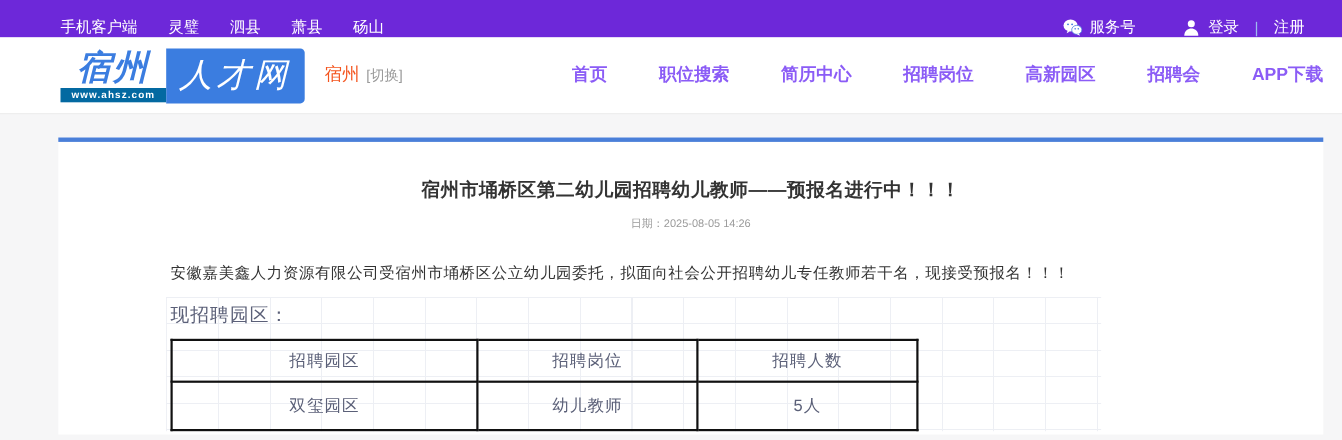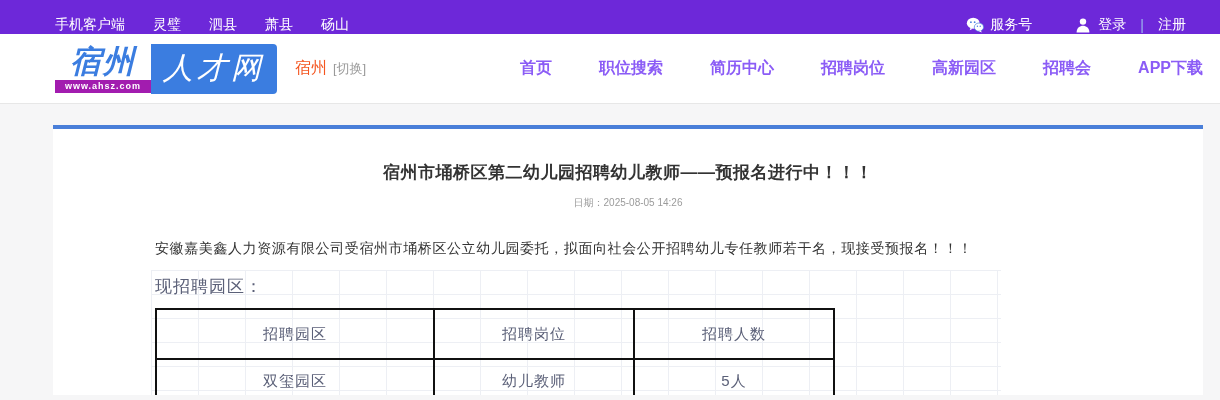--- a/index.html
+++ b/index.html
@@ -28,21 +28,21 @@
     height:70px; background:#fff; border-bottom:1px solid #e7e7e7;
     display:flex; align-items:center; padding:0 17px 0 55px;
   }
   .logo { display:flex; align-items:stretch; height:50px; cursor:pointer; }
   .logo-left { width:96px; background:#fff; position:relative; display:flex; flex-direction:column; }
   .logo-city {
     color:#3b7de0; font-weight:bold; font-style:italic;
     font-size:31px; line-height:36px; letter-spacing:2px; text-align:center;
   }
   .logo-url {
-    background:#a21caf; color:#fff; font-size:9px; font-weight:bold;
+    background:#0369a1; color:#fff; font-size:9px; font-weight:bold;
     text-align:center; line-height:13px; height:13px; letter-spacing:1px;
   }
   .logo-right {
     background:#3b7de0; color:#fff; font-weight:normal; font-style:italic;
     font-size:30px; display:flex; align-items:center; padding:0 12px;
     border-radius:0 4px 4px 0; letter-spacing:4px;
   }
   .city-switch { margin-left:18px; display:flex; align-items:baseline; gap:6px; }
   .city-name { color:#f4551f; font-size:16px; }
   .switch-label { color:#9a9a9a; font-size:13px; cursor:pointer; }
@@ -76,21 +76,21 @@
   table.park-table {
     border-collapse:collapse; margin-top:10px; table-layout:fixed; width:678px;
   }
   .park-table th, .park-table td {
     border:2px solid #111; text-align:center;
     font-size:15px; font-weight:normal; color:#5b6078; letter-spacing:1px;
   }
   .park-table col.c1 { width:278px; }
   .park-table col.c2 { width:200px; }
   .park-table col.c3 { width:200px; }
-  .park-table thead th { height:50px; }
+  .park-table thead th { height:38px; }
   .park-table tbody td { height:44px; }
 </style>
 </head>
 <body>
 
 <div class="topbar">
   <div class="topbar-left">
     <a>手机客户端</a>
     <a>灵璧</a>
     <a>泗县</a>

